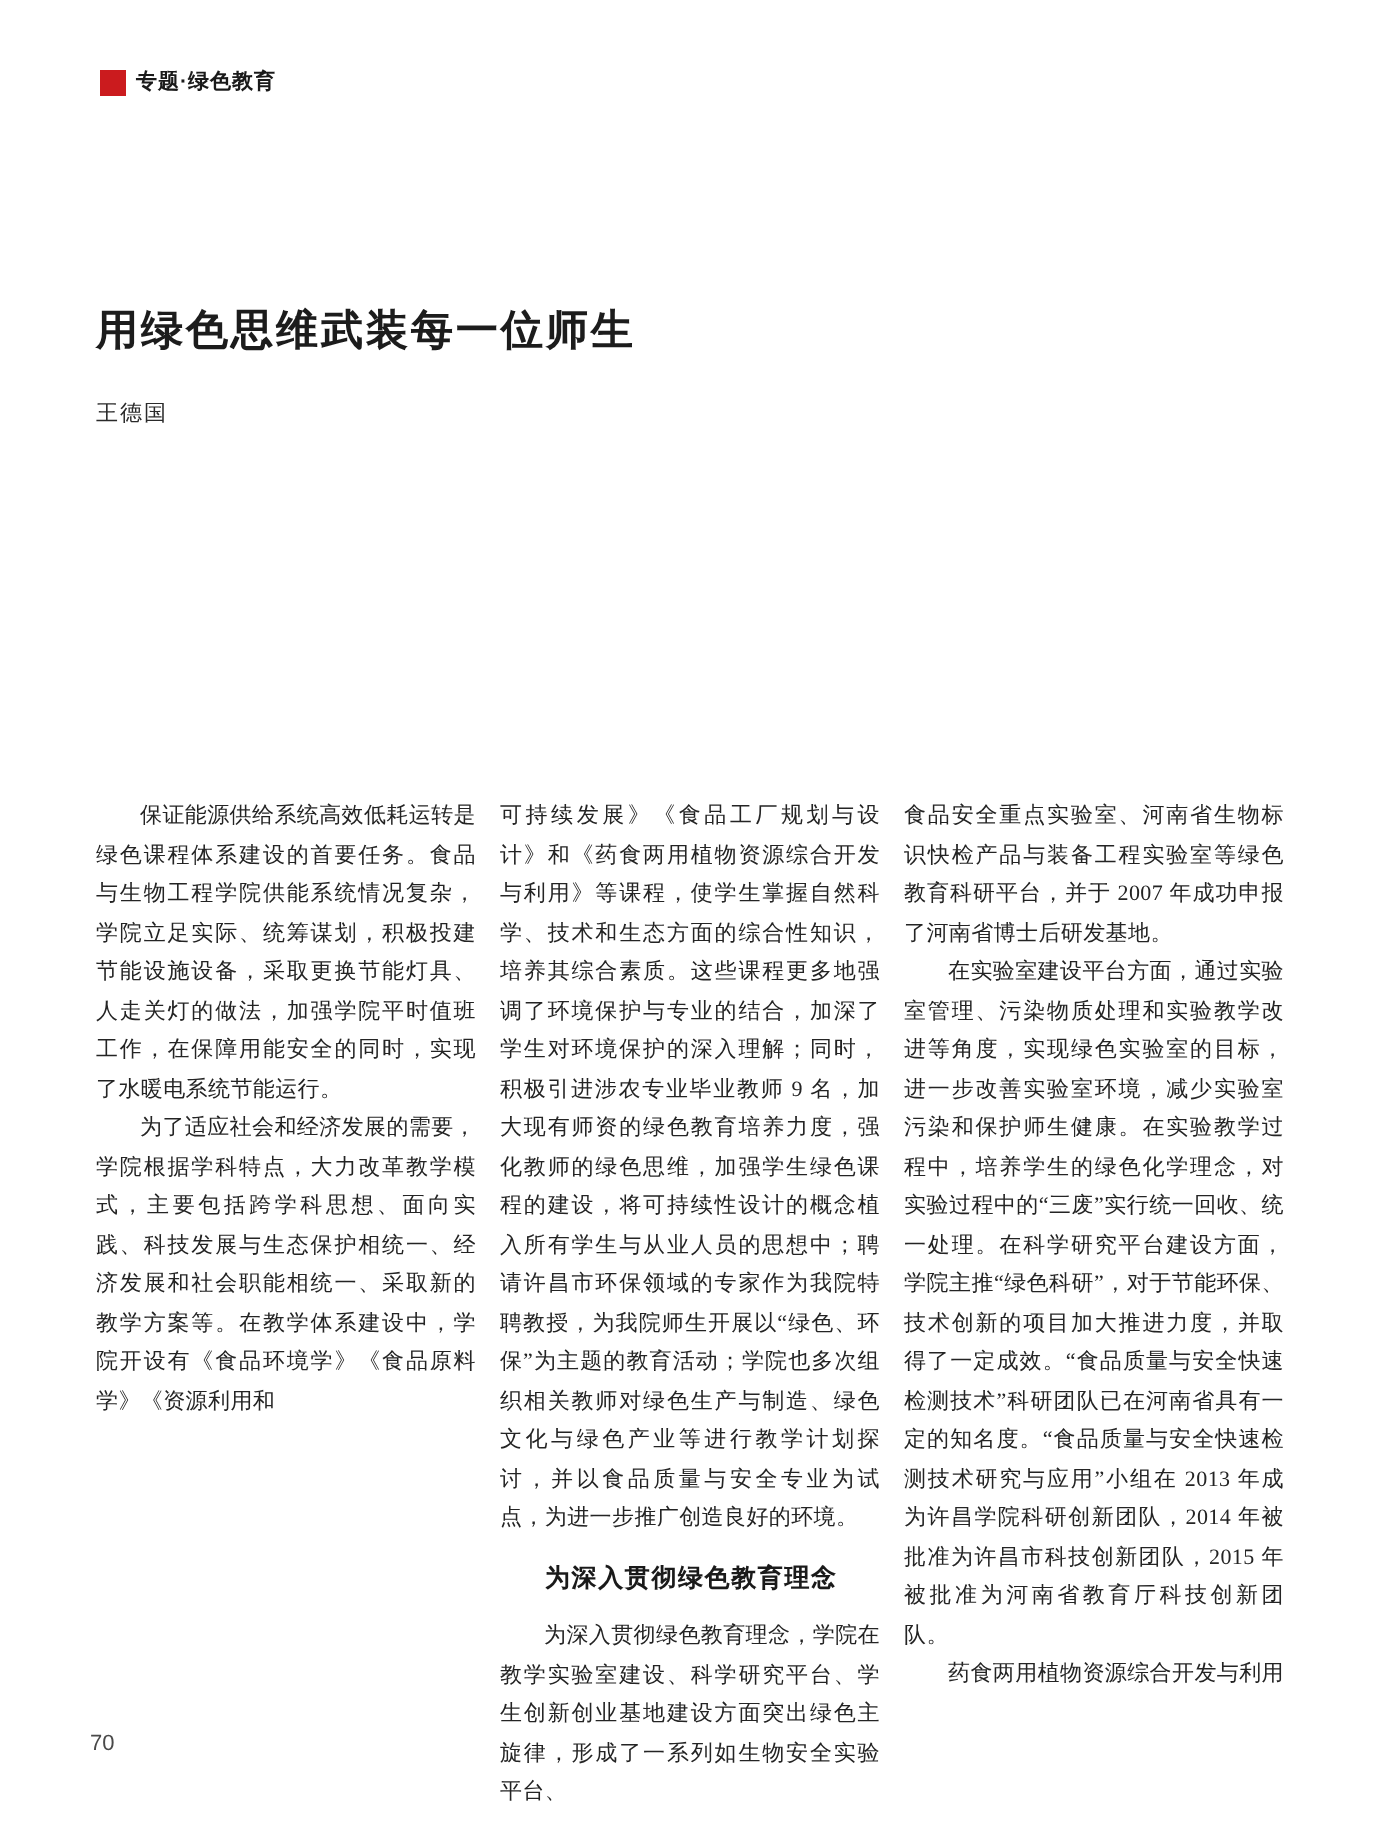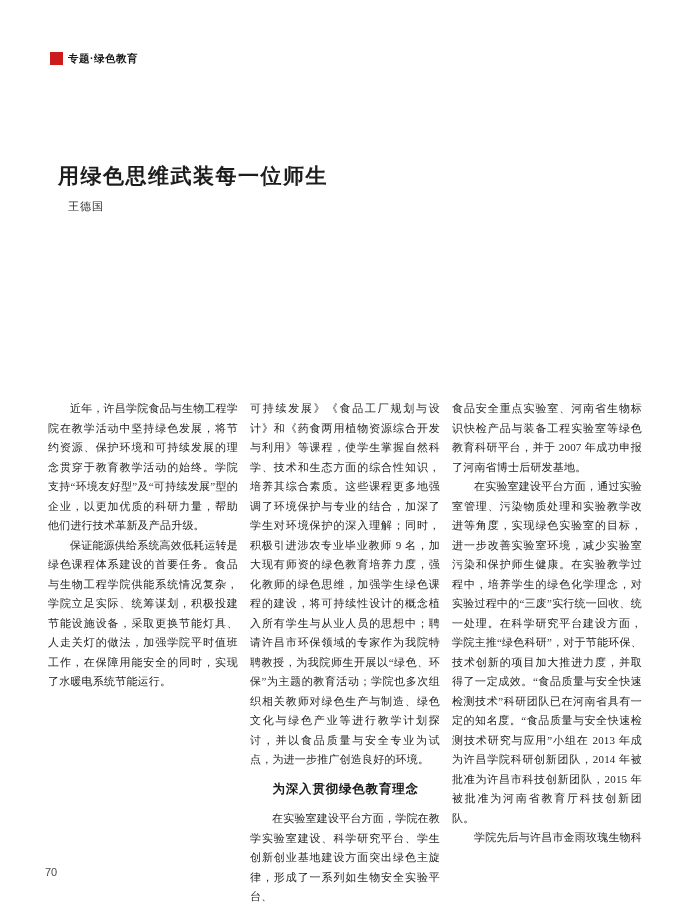--- a/index.html
+++ b/index.html
@@ -13,21 +13,21 @@
     height: 918px;
     background: #ffffff;
     overflow: hidden;
     font-family: "Liberation Serif", serif;
     color: #222222;
   }
   
   .tag {
     position: absolute;
     left: 50px;
-    top: 51px;
+    top: 34px;
     display: flex;
     align-items: center;
     height: 14px;
     text-align: center;
   }
   .tag-square {
     display: inline-block;
     width: 13px;
     height: 13px;
     background: #cb1b1e;
@@ -39,37 +39,36 @@
     font-size: 10.5px;
     letter-spacing: 0.5px;
     color: #1a1a1a;
     line-height: 13px;
   }
   
   .title {
     position: absolute;
     left: 48px;
     top: 152px;
-    margin: 10px;
+    margin: 0;
     font-family: "Liberation Sans", sans-serif;
     font-weight: bold;
     font-size: 21px;
     letter-spacing: 1.5px;
     color: #1c1c1c;
     line-height: 28px;
   }
   
   .author {
     position: absolute;
     left: 48px;
     top: 199px;
     font-size: 11px;
     letter-spacing: 1px;
     color: #2a2a2a;
-    margin-left: 20px;
   }
   
   .columns {
     position: absolute;
     left: 48px;
     top: 399px;
     width: 596px;
     display: flex;
     column-gap: 12px;
   }
@@ -115,30 +114,30 @@
     <span class="tag-square" style="background: rgb(203, 27, 30);"></span>
     <span class="tag-label">专题·绿色教育</span>
   </div>
 
   <h1 class="title">用绿色思维武装每一位师生</h1>
 
   <div class="author">王德国</div>
 
   <div class="columns">
     <div class="column">
-        <p class="indent">近年，许昌学院食品与生物工程学院在教学活动中坚持绿色发展，将节约资源、保护环境和可持续发展的理念贯穿于教育教学活动的始终。学院支持“环境友好型”及“可持续发展”型的企业，以更加优质的科研力量，帮助他们进行技术革新及产品升级。</p>
         <p class="indent">保证能源供给系统高效低耗运转是绿色课程体系建设的首要任务。食品与生物工程学院供能系统情况复杂，学院立足实际、统筹谋划，积极投建节能设施设备，采取更换节能灯具、人走关灯的做法，加强学院平时值班工作，在保障用能安全的同时，实现了水暖电系统节能运行。</p>
+        <p class="indent">为了适应社会和经济发展的需要，学院根据学科特点，大力改革教学模式，主要包括跨学科思想、面向实践、科技发展与生态保护相统一、经济发展和社会职能相统一、采取新的教学方案等。在教学体系建设中，学院开设有《食品环境学》《食品原料学》《资源利用和</p>
       </div>
     <div class="column">
         <p class="">可持续发展》《食品工厂规划与设计》和《药食两用植物资源综合开发与利用》等课程，使学生掌握自然科学、技术和生态方面的综合性知识，培养其综合素质。这些课程更多地强调了环境保护与专业的结合，加深了学生对环境保护的深入理解；同时，积极引进涉农专业毕业教师 9 名，加大现有师资的绿色教育培养力度，强化教师的绿色思维，加强学生绿色课程的建设，将可持续性设计的概念植入所有学生与从业人员的思想中；聘请许昌市环保领域的专家作为我院特聘教授，为我院师生开展以“绿色、环保”为主题的教育活动；学院也多次组织相关教师对绿色生产与制造、绿色文化与绿色产业等进行教学计划探讨，并以食品质量与安全专业为试点，为进一步推广创造良好的环境。</p>
         <h2>为深入贯彻绿色教育理念</h2>
-        <p class="indent">在实验室建设平台方面，学院在教学实验室建设、科学研究平台、学生创新创业基地建设方面突出绿色主旋律，形成了一系列如生物安全实验平台、</p>
+        <p class="indent">为深入贯彻绿色教育理念，学院在教学实验室建设、科学研究平台、学生创新创业基地建设方面突出绿色主旋律，形成了一系列如生物安全实验平台、</p>
       </div>
     <div class="column">
         <p class="">食品安全重点实验室、河南省生物标识快检产品与装备工程实验室等绿色教育科研平台，并于 2007 年成功申报了河南省博士后研发基地。</p>
         <p class="indent">在实验室建设平台方面，通过实验室管理、污染物质处理和实验教学改进等角度，实现绿色实验室的目标，进一步改善实验室环境，减少实验室污染和保护师生健康。在实验教学过程中，培养学生的绿色化学理念，对实验过程中的“三废”实行统一回收、统一处理。在科学研究平台建设方面，学院主推“绿色科研”，对于节能环保、技术创新的项目加大推进力度，并取得了一定成效。“食品质量与安全快速检测技术”科研团队已在河南省具有一定的知名度。“食品质量与安全快速检测技术研究与应用”小组在 2013 年成为许昌学院科研创新团队，2014 年被批准为许昌市科技创新团队，2015 年被批准为河南省教育厅科技创新团队。</p>
-        <p class="indent">学院先后与许昌市金雨玫瑰生物科</p>
+        <p class="indent">药食两用植物资源综合开发与利用</p>
       </div>
   </div>
 
   <div class="page-number">70</div>
 
 </div>
 
 </body></html>

